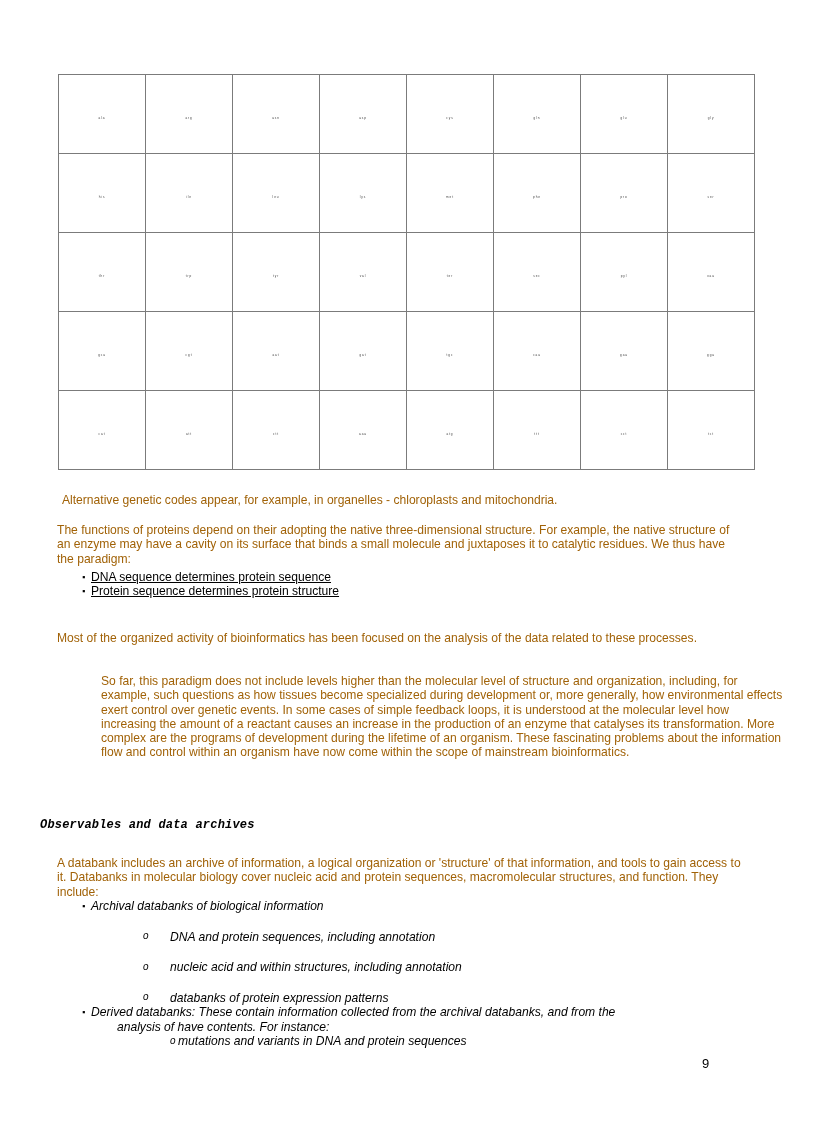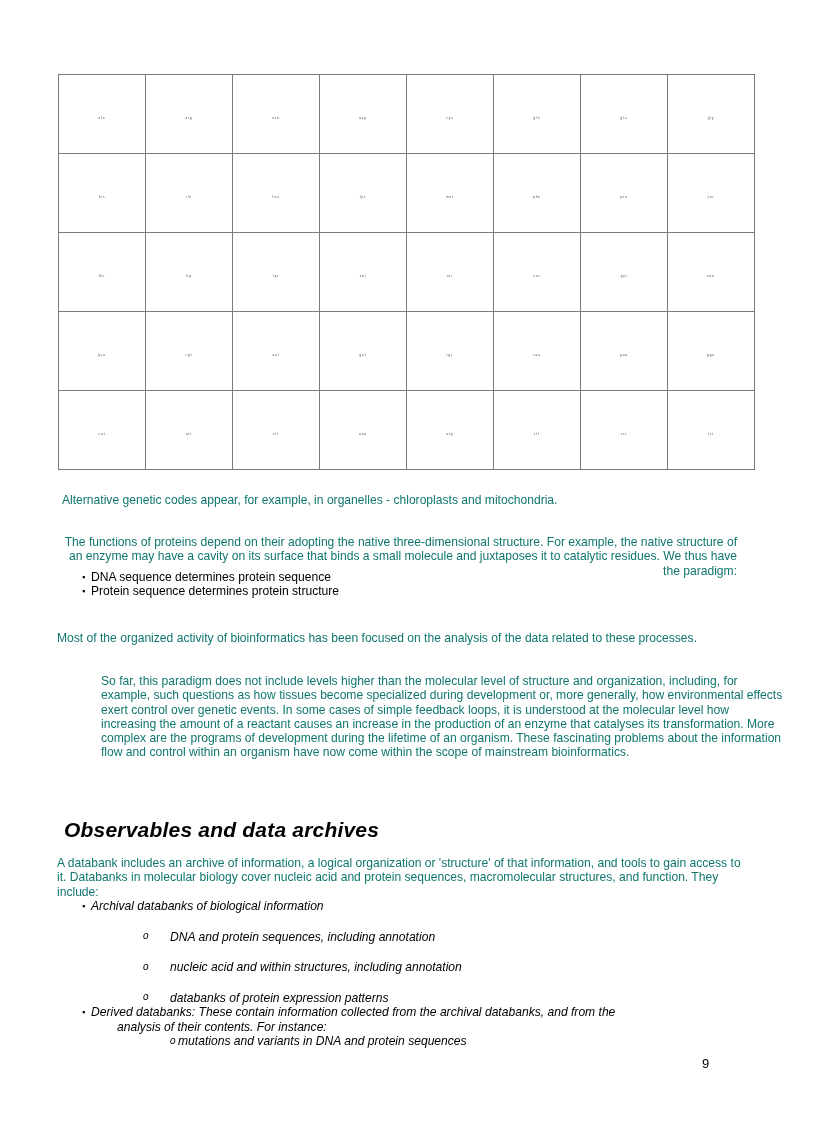--- a/index.html
+++ b/index.html
@@ -50,33 +50,32 @@
     color: #3b3b3b;
     white-space: nowrap;
     transform: scaleY(1.25);
   }
 
   
   .para {
     position: absolute;
     font-size: 12.1px;
     line-height: 14.3px;
-    color: #0f766e;
+    color: #a16207;
     text-align: left;
   }
   .indented-line {
     left: 62px;
     top: 493px;
     width: 690px;
   }
   .p-functions {
     left: 57px;
-    top: 535px;
+    top: 523px;
     width: 680px;
-    text-align: right;
   }
   .p-most {
     left: 57px;
     top: 631px;
     width: 670px;
   }
   .p-sofar {
     left: 57px;
     top: 674px;
     width: 684px;
@@ -84,45 +83,47 @@
   }
   .p-databank {
     left: 57px;
     top: 856px;
     width: 690px;
   }
 
   
   .section-heading {
     position: absolute;
-    left: 64px;
+    left: 40px;
     top: 818px;
-    font-size: 21px;
+    font-size: 12px;
     font-weight: bold;
     font-style: italic;
     letter-spacing: 0.2px;
+    font-family: Liberation Mono, monospace;
   }
 
   
   .bullet-list {
     position: absolute;
     list-style: none;
     margin: 0;
     padding: 0;
     font-size: 12.1px;
     line-height: 14.4px;
   }
   .bullet-list.paradigm {
     left: 82px;
     top: 570px;
     width: 640px;
   }
   .bullet-list li {
     position: relative;
     padding-left: 9px;
+    text-decoration: underline;
   }
   .bullet-list li::before {
     content: "\25AA";
     position: absolute;
     left: 0;
     top: -0.5px;
     font-size: 9px;
   }
 
   .archive-list {
@@ -256,19 +257,19 @@
   <div class="section-heading">Observables and data archives</div>
 
   <div class="para p-databank">A databank includes an archive of information, a logical organization or 'structure' of that information, and tools to gain access to it. Databanks in molecular biology cover nucleic acid and protein sequences, macromolecular structures, and function. They include:</div>
 
   <div class="archive-list">
     <div class="lvl1">Archival databanks of biological information</div>
     <div class="lvl2">DNA and protein sequences, including annotation</div>
     <div class="lvl2">nucleic acid and within structures, including annotation</div>
     <div class="lvl2">databanks of protein expression patterns</div>
     <div class="lvl1">Derived databanks: These contain information collected from the archival databanks, and from the</div>
-    <div class="lvl1-cont">analysis of their contents. For instance:</div>
+    <div class="lvl1-cont">analysis of have contents. For instance:</div>
     <div class="lvl3">mutations and variants in DNA and protein sequences</div>
   </div>
 
   <div class="page-number">9</div>
 
 </div>
 
 </body></html>

